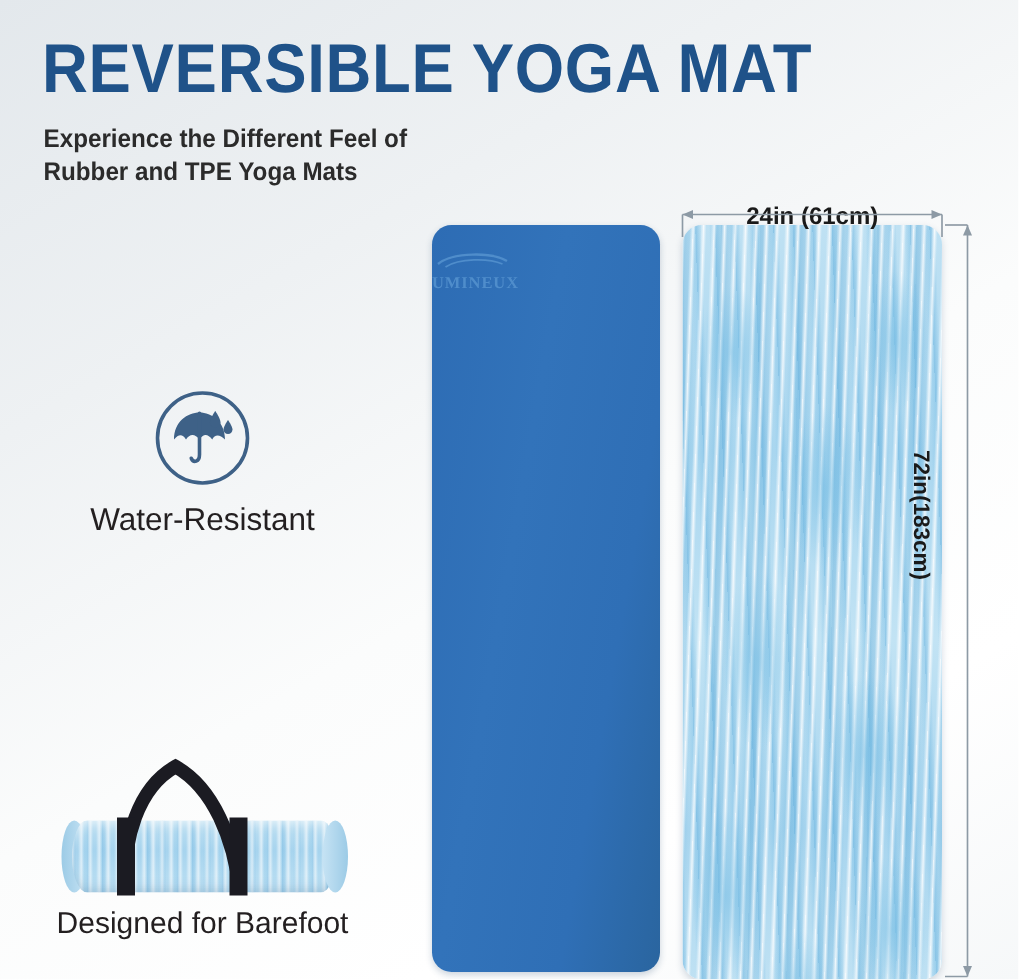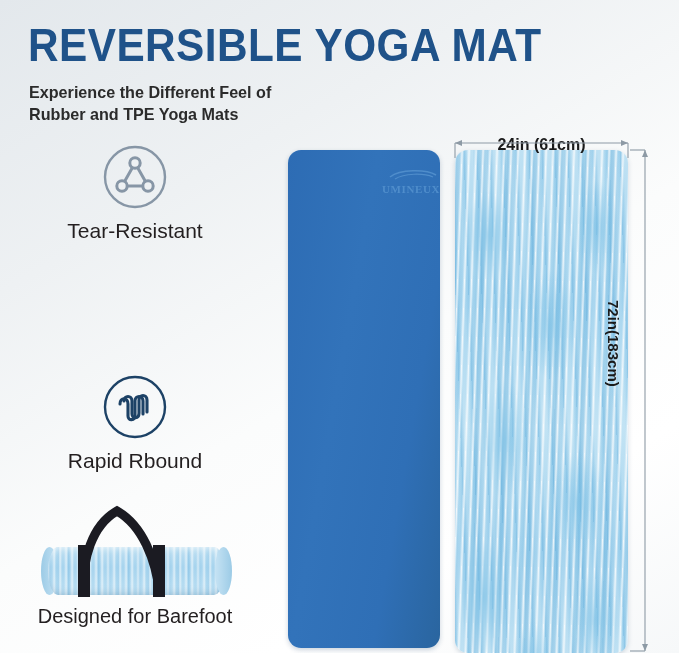--- a/index.html
+++ b/index.html
@@ -135,21 +135,21 @@
     height: 498px;
     border-radius: 13px;
     background: linear-gradient(100deg, #2d6cb4 0%, #3273ba 38%, #2f6fb6 72%, #2a659f 100%);
     box-shadow: 0 2px 5px rgba(25,60,100,0.22);
   }
   .brand {
     position: absolute;
     left: 0;
     top: 16px;
     width: 152px;
-    text-align: right;
+    text-align: left;
     color: #4f8dcb;
   }
   .brand-word {
     font-size: 11px;
     font-weight: bold;
     letter-spacing: 0.6px;
     font-family: "Liberation Serif", serif;
     display: block;
     margin-top: -1px;
   }
@@ -216,46 +216,34 @@
 <body>
 
 <div id="poster">
 
   <div class="headline">REVERSIBLE YOGA MAT</div>
   <div class="subhead">
     <div>Experience the Different Feel of</div>
     <div>Rubber and TPE Yoga Mats</div>
   </div>
 
-  <div class="feature" id="feature-tear">
+
+  <div class="feature" id="feature-water">
     <span class="feat-icon">
       <svg width="66" height="66" viewBox="0 0 66 66">
-        <circle cx="33" cy="33" r="30" fill="none" stroke="#8796a6" stroke-width="2.4"></circle>
-        <path d="M33 19 L46 42 L20 42 Z" fill="none" stroke="#8796a6" stroke-width="3"></path>
-        <circle cx="33" cy="19" r="5.2" fill="#eef1f3" stroke="#8796a6" stroke-width="3"></circle>
-        <circle cx="46" cy="42" r="5.2" fill="#eef1f3" stroke="#8796a6" stroke-width="3"></circle>
-        <circle cx="20" cy="42" r="5.2" fill="#eef1f3" stroke="#8796a6" stroke-width="3"></circle>
+        <circle cx="33" cy="33" r="30" fill="none" stroke="#3e6187" stroke-width="2.4"></circle>
+        <path d="M14 34 C14 22 23 16 31 16 C39 16 48 22 48 34 C44 30 41 31 39.5 34 C36.5 30 33.5 30 31 34 C28 30 24.5 30 22 34 C19.5 30 17 30.5 14 34 Z" fill="#3e6187"></path>
+        <path d="M31 16.5 L31 44 C31 49 27 50 25.5 46.5" fill="none" stroke="#3e6187" stroke-width="2.4" stroke-linecap="round"></path>
+        <path d="M41.5 15 C41.5 15 38 20 38 22.5 C38 24.6 39.6 26 41.5 26 C43.4 26 45 24.6 45 22.5 C45 20 41.5 15 41.5 15 Z" fill="#3e6187"></path>
+        <path d="M50 21 C50 21 47 25.3 47 27.4 C47 29.2 48.3 30.4 50 30.4 C51.7 30.4 53 29.2 53 27.4 C53 25.3 50 21 50 21 Z" fill="#3e6187"></path>
       </svg>
     </span>
-    <span class="feat-label">Tear-Resistant</span>
-  </div>
-
-
-  <div class="feature" id="feature-rapid">
-    <span class="feat-icon">
-      <svg width="66" height="66" viewBox="0 0 66 66">
-        <circle cx="33" cy="33" r="30" fill="none" stroke="#1d4266" stroke-width="2.4"></circle>
-        <g fill="none" stroke="#1d4266" stroke-width="3.1" stroke-linecap="round">
-          <path d="M18 30 C18 23 26 23 26 30 L26 42 C26 47 33 47 33 41 L33 27 C33 21 41 21 41 27 L41 40"></path>
-          <path d="M22 27 C22 21 30 21 30 27 L30 40 C30 45 37 45 37 39 L37 26 C37 20 45 20 45 26 L45 38"></path>
-        </g>
-      </svg>
-    </span>
-    <span class="feat-label">Rapid Rbound</span>
-  </div>
+    <span class="feat-label">Water-Resistant</span>
+  </div>
+
 
   <div class="rolled-wrap">
     <div class="rolled-art">
       <div class="roll-cap left"></div>
       <div class="roll-body"></div>
       <div class="roll-cap right"></div>
       <svg class="strap-arc" viewBox="0 0 230 115">
         <path d="M63 108 C62 72 72 38 97 24 C122 38 136 72 140 108" fill="none" stroke="#1b1b22" stroke-width="9" stroke-linecap="butt"></path>
         <rect x="58" y="58" width="12" height="52" fill="#1b1b22"></rect>
         <rect x="133" y="58" width="12" height="52" fill="#1b1b22"></rect>

